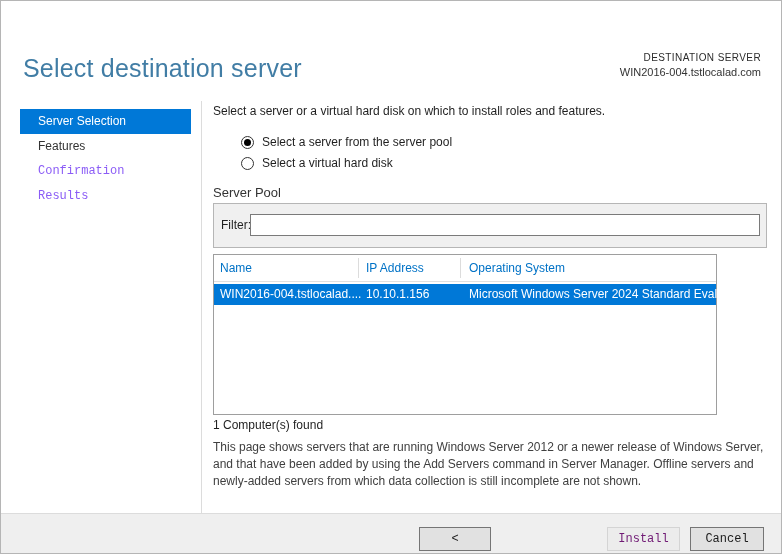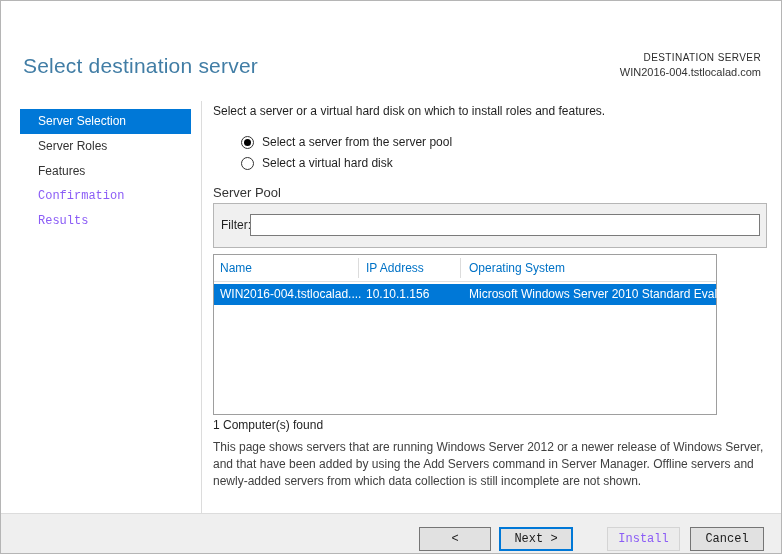--- a/index.html
+++ b/index.html
@@ -28,21 +28,21 @@
   .app-icon { position: absolute; left: 8px; top: 7px; width: 18px; height: 17px; }
   .title-text { position: absolute; left: 32px; top: 9px; font-size: 12px; color: #111; white-space: nowrap; }
   .win-controls { position: absolute; right: 4px; top: 0; height: 31px; display: flex; }
   .win-btn { width: 44px; height: 31px; display: flex; align-items: center; justify-content: center; }
   .win-btn svg { display: block; }
 
   
   .wizard-header { position: absolute; top: 31px; left: 0; width: 100%; height: 66px; background: #fff; }
   .page-title {
     position: absolute; left: 22px; top: 22px;
-    font-size: 21px; font-weight: 400; color: #417da5;
+    font-size: 25px; font-weight: 400; color: #417da5;
     letter-spacing: 0.2px; white-space: nowrap;
   }
   .dest-block { position: absolute; right: 20px; top: 20px; text-align: right; }
   .dest-label { font-size: 10px; color: #2b2b2b; letter-spacing: 0.4px; }
   .dest-server { font-size: 11px; color: #333; margin-top: 3px; }
 
   
   .sidebar { position: absolute; left: 19px; top: 108px; width: 171px; }
   .side-divider { position: absolute; left: 200px; top: 100px; width: 1px; height: 412px; background: #dcdcdc; }
   .nav-item {
@@ -111,21 +111,21 @@
   }
   .btn {
     position: absolute; top: 13px; height: 24px;
     background: #e1e1e1; border: 1px solid #757575;
     font-family: Liberation Mono, monospace; font-size: 12px;
     color: #1a1a1a; text-align: center; line-height: 22px; cursor: default;
     padding: 0;
   }
   .btn-previous { left: 418px; width: 72px; }
   .btn-next { left: 498px; width: 74px; border: 2px solid #0078d7; line-height: 20px; }
-  .btn-install { left: 606px; width: 73px; background: #ececec; border: 1px solid #d4d4d4; color: #8b5cf6; }
+  .btn-install { left: 606px; width: 73px; background: #ececec; border: 1px solid #d4d4d4; color: #701a75; }
   .btn-cancel { left: 689px; width: 74px; }
 </style>
 </head>
 <body>
 
 <div id="window">
 
   <div class="titlebar">
     <span class="app-icon">
       <svg width="18" height="17" viewBox="0 0 18 17">
@@ -161,21 +161,20 @@
     <h1 class="page-title">Select destination server</h1>
     <div class="dest-block">
       <div class="dest-label">DESTINATION SERVER</div>
       <div class="dest-server">WIN2016-004.tstlocalad.com</div>
     </div>
   </div>
 
   <div class="side-divider"></div>
   <nav class="sidebar">
     <div class="nav-item selected">Server Selection</div>
-    <div class="nav-item">Server Roles</div>
     <div class="nav-item">Features</div>
     <div class="nav-item disabled">Confirmation</div>
     <div class="nav-item disabled">Results</div>
   </nav>
 
   <div class="instruction">Select a server or a virtual hard disk on which to install roles and features.</div>
 
   <div class="radio-row r1">
     <span class="radio-circle checked"></span>
     <span>Select a server from the server pool</span>
@@ -196,28 +195,27 @@
     <div class="tbl-header">
       <span class="col col-name">Name</span>
       <span class="col-sep sep1"></span>
       <span class="col col-ip">IP Address</span>
       <span class="col-sep sep2"></span>
       <span class="col col-os">Operating System</span>
     </div>
     <div class="tbl-row">
       <span class="cell col-name">WIN2016-004.tstlocalad....</span>
       <span class="cell col-ip">10.10.1.156</span>
-      <span class="cell col-os">Microsoft Windows Server 2010 Standard Evaluation</span>
+      <span class="cell col-os">Microsoft Windows Server 2024 Standard Evaluation</span>
     </div>
   </div>
 
   <div class="count-text">1 Computer(s) found</div>
 
   <div class="description">This page shows servers that are running Windows Server 2012 or a newer release of Windows Server, and that have been added by using the Add Servers command in Server Manager. Offline servers and newly-added servers from which data collection is still incomplete are not shown.</div>
 
   <div class="footer">
     <button class="btn btn-previous">&lt; Previous</button>
-    <button class="btn btn-next">Next &gt;</button>
     <button class="btn btn-install" disabled="">Install</button>
     <button class="btn btn-cancel">Cancel</button>
   </div>
 
 </div>
 
 </body></html>

